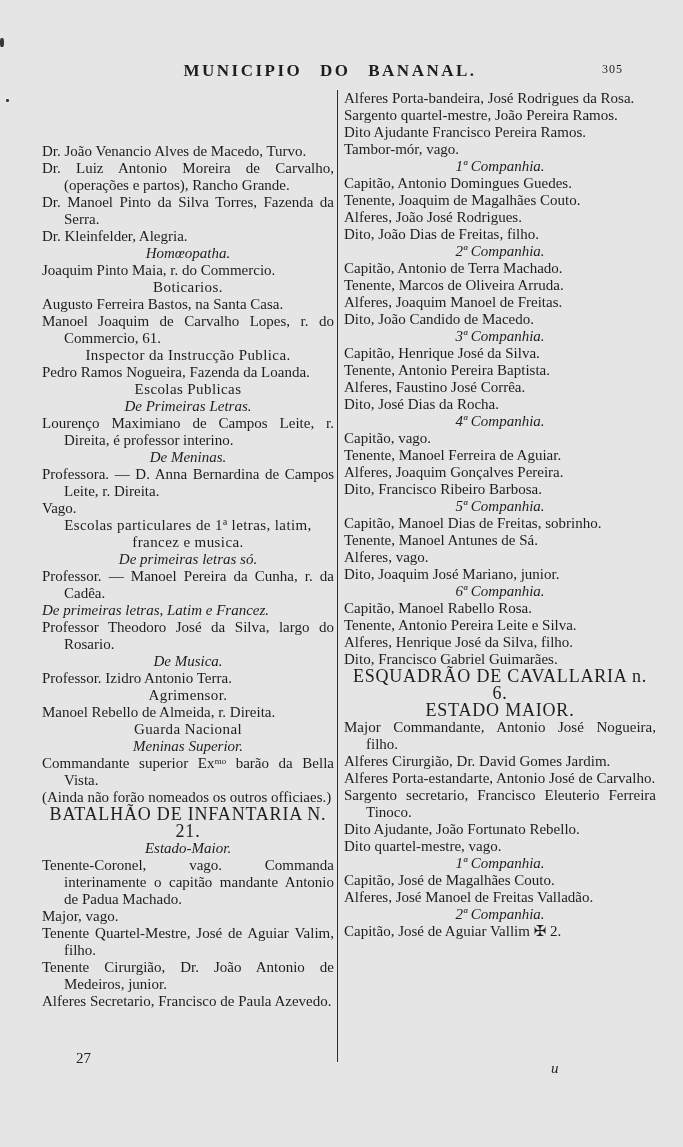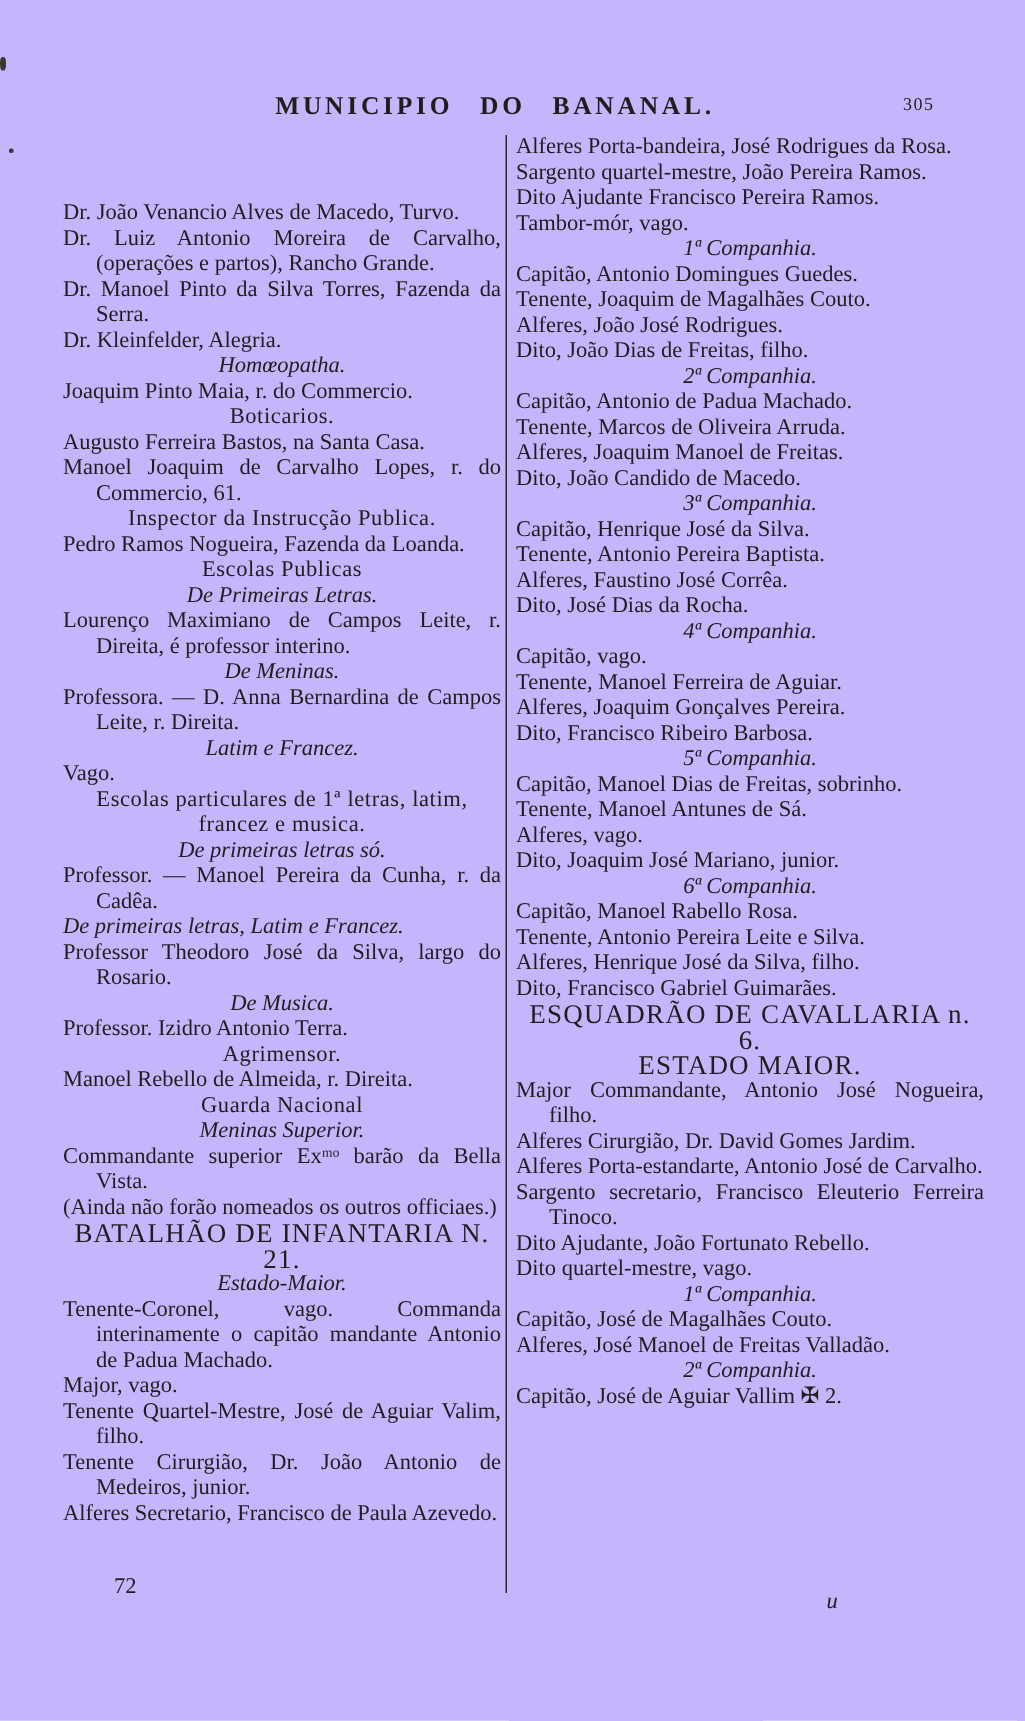--- a/index.html
+++ b/index.html
@@ -4,21 +4,21 @@
 <style>
   html,body{margin:0;padding:0;}
   body{
     width:683px;height:1147px;
     background:#ffffff;
     font-family:"Liberation Serif","DejaVu Serif",serif;
     color:#201e1b;
   }
   .page{
     position:relative;width:683px;height:1147px;overflow:hidden;
-    background:#c4b5fd;
+    background:#e5e5e5;
   }
   
   .running-head{
     position:absolute;top:61px;left:110px;width:440px;
     text-align:center;font-weight:bold;font-size:17px;
     letter-spacing:2.5px;word-spacing:11px;white-space:nowrap;
   }
   .page-number{
     position:absolute;top:62px;right:60px;font-size:12px;letter-spacing:1px;
   }
@@ -81,21 +81,20 @@
         <p class="h-bold">Boticarios.</p>
         <p class="entry">Augusto Ferreira Bastos, na Santa Casa.</p>
         <p class="entry">Manoel Joaquim de Carvalho Lopes, r. do Commercio, 61.</p>
         <p class="h-bold">Inspector da Instrucção Publica.</p>
         <p class="entry">Pedro Ramos Nogueira, Fazenda da Loanda.</p>
         <p class="h-bold">Escolas Publicas</p>
         <p class="h-italic">De Primeiras Letras.</p>
         <p class="entry">Lourenço Maximiano de Campos Leite, r. Direita, é professor interino.</p>
         <p class="h-italic">De Meninas.</p>
         <p class="entry">Professora. — D. Anna Bernardina de Campos Leite, r. Direita.</p>
-        <p class="h-italic">Latim e Francez.</p>
         <p class="entry">Vago.</p>
         <p class="h-bold">Escolas particulares de 1ª letras, latim, francez e musica.</p>
         <p class="h-italic">De primeiras letras só.</p>
         <p class="entry">Professor. — Manoel Pereira da Cunha, r. da Cadêa.</p>
         <p class="line-italic">De primeiras letras, Latim e Francez.</p>
         <p class="entry">Professor Theodoro José da Silva, largo do Rosario.</p>
         <p class="h-italic">De Musica.</p>
         <p class="entry">Professor. Izidro Antonio Terra.</p>
         <p class="h-bold gap">Agrimensor.</p>
         <p class="entry">Manoel Rebello de Almeida, r. Direita.</p>
@@ -115,21 +114,21 @@
         <p class="entry">Alferes Porta-bandeira, José Rodrigues da Rosa.</p>
         <p class="entry">Sargento quartel-mestre, João Pereira Ramos.</p>
         <p class="entry">Dito Ajudante Francisco Pereira Ramos.</p>
         <p class="entry">Tambor-mór, vago.</p>
         <p class="h-italic">1ª Companhia.</p>
         <p class="entry">Capitão, Antonio Domingues Guedes.</p>
         <p class="entry">Tenente, Joaquim de Magalhães Couto.</p>
         <p class="entry">Alferes, João José Rodrigues.</p>
         <p class="entry">Dito, João Dias de Freitas, filho.</p>
         <p class="h-italic">2ª Companhia.</p>
-        <p class="entry">Capitão, Antonio de Padua Machado.</p>
+        <p class="entry">Capitão, Antonio de Terra Machado.</p>
         <p class="entry">Tenente, Marcos de Oliveira Arruda.</p>
         <p class="entry">Alferes, Joaquim Manoel de Freitas.</p>
         <p class="entry">Dito, João Candido de Macedo.</p>
         <p class="h-italic">3ª Companhia.</p>
         <p class="entry">Capitão, Henrique José da Silva.</p>
         <p class="entry">Tenente, Antonio Pereira Baptista.</p>
         <p class="entry">Alferes, Faustino José Corrêa.</p>
         <p class="entry">Dito, José Dias da Rocha.</p>
         <p class="h-italic">4ª Companhia.</p>
         <p class="entry">Capitão, vago.</p>
@@ -155,17 +154,17 @@
         <p class="entry">Dito Ajudante, João Fortunato Rebello.</p>
         <p class="entry">Dito quartel-mestre, vago.</p>
         <p class="h-italic">1ª Companhia.</p>
         <p class="entry">Capitão, José de Magalhães Couto.</p>
         <p class="entry">Alferes, José Manoel de Freitas Valladão.</p>
         <p class="h-italic">2ª Companhia.</p>
         <p class="entry">Capitão, José de Aguiar Vallim ✠ 2.</p>
       </div>
   </div>
 
-  <div class="sig-mark">72</div>
+  <div class="sig-mark">27</div>
 
   <div class="catchword">u</div>
 
 </div>
 
 </body></html>

